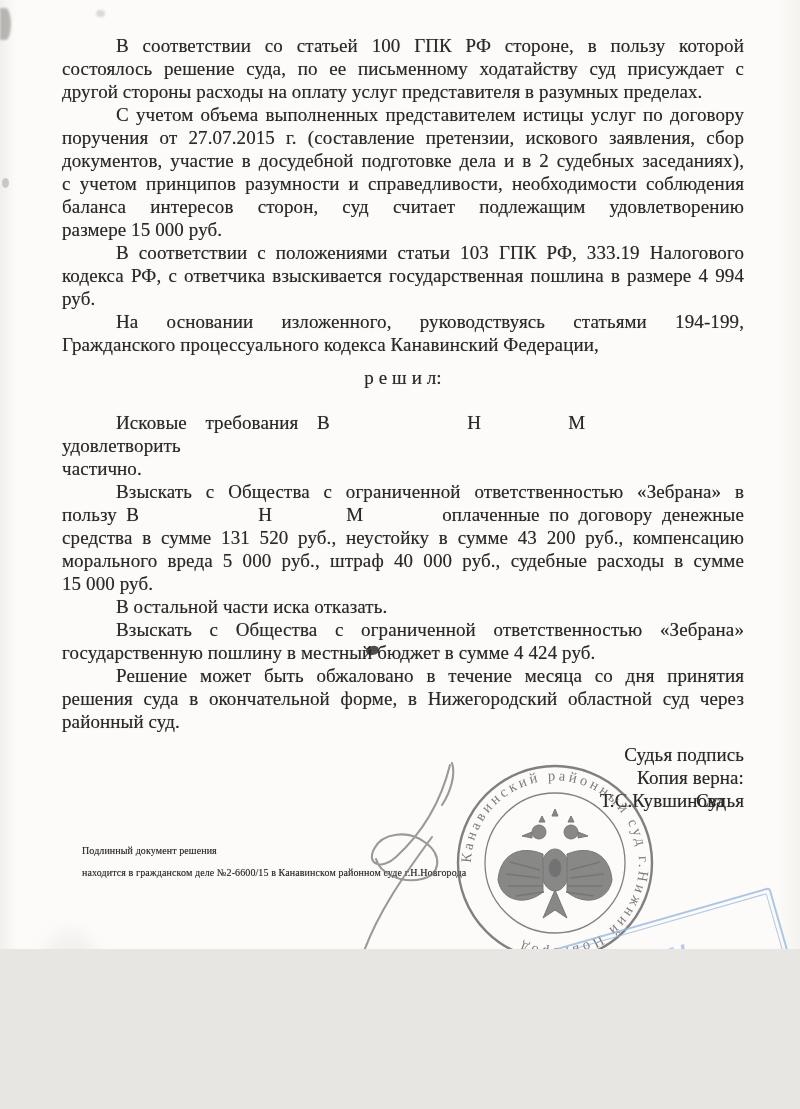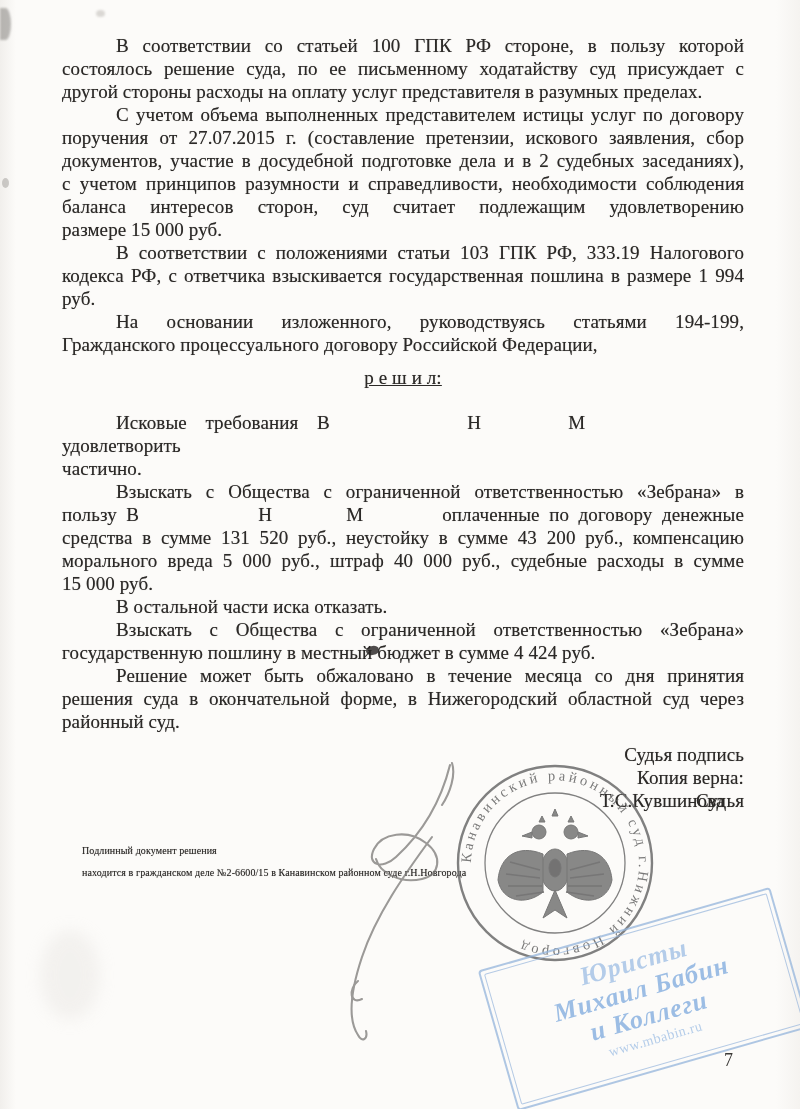--- a/index.html
+++ b/index.html
@@ -1,30 +1,30 @@
 <!DOCTYPE html>
 <html><head>
 <meta charset="utf-8">
 <style>
   html,body{margin:0;padding:0;background:#e8e6e2;}
   .page{
-    position:relative;width:800px;height:1109px;margin:0 auto;
+    position:relative;width:800px;height:949px;margin:0 auto;
     background:linear-gradient(90deg,#f1efec 0%,#fcfbf9 2%,#fcfbf9 97%,#f5f3f0 100%);
     font-family:"Liberation Serif","DejaVu Serif",serif;
     color:#2b2927;overflow:hidden;
   }
   .doc{
     position:absolute;left:62px;top:34px;width:682px;
     font-size:19px;line-height:23px;letter-spacing:.1px;
     text-shadow:0 0 .7px rgba(60,57,54,.55);
   }
   .line{text-align:justify;}
   .line.j{text-align:justify;text-align-last:justify;}
   .line.ind{text-indent:54px;}
-  .line.head{text-align:center;text-align-last:center;margin:10px 0 22px;text-decoration:underline;}
+  .line.head{text-align:center;text-align-last:center;margin:10px 0 22px;}
   .gap{display:inline-block;height:1px;}
   .sig-block{margin-top:10px;padding-left:52px;}
   .sig-block .row{position:relative;text-align:right;}
   .abs-name{position:absolute;left:486px;top:0;white-space:nowrap;}
   .footnote{margin-top:28px;margin-left:20px;font-size:10px;line-height:22px;}
   .secretary{position:relative;margin-top:20px;margin-left:41px;font-size:13.5px;line-height:20px;}
   .secretary .abs-name{left:497px;top:-2px;font-size:14px;}
   .page-number{position:absolute;left:724px;top:1050px;font-size:18px;color:#3a3836;}
   
   .stamp{position:absolute;left:450px;top:758px;width:210px;height:210px;opacity:.82;filter:blur(.4px);}
@@ -69,24 +69,24 @@
         <div class="line j ind">В соответствии со статьей 100 ГПК РФ стороне, в пользу которой</div>
         <div class="line j">состоялось решение суда, по ее письменному ходатайству суд присуждает с</div>
         <div class="line">другой стороны расходы на оплату услуг представителя в разумных пределах.</div>
         <div class="line j ind">С учетом объема выполненных представителем истицы услуг по договору</div>
         <div class="line j">поручения от 27.07.2015 г. (составление претензии, искового заявления, сбор</div>
         <div class="line j">документов, участие в досудебной подготовке дела и в 2 судебных заседаниях),</div>
         <div class="line j">с учетом принципов разумности и справедливости, необходимости соблюдения</div>
         <div class="line j">баланса интересов сторон, суд считает подлежащим удовлетворению</div>
         <div class="line">размере 15 000 руб.</div>
         <div class="line j ind">В соответствии с положениями статьи 103 ГПК РФ, 333.19 Налогового</div>
-        <div class="line j">кодекса РФ, с ответчика взыскивается государственная пошлина в размере 1 994</div>
+        <div class="line j">кодекса РФ, с ответчика взыскивается государственная пошлина в размере 4 994</div>
         <div class="line">руб.</div>
         <div class="line j ind">На основании изложенного, руководствуясь статьями 194-199,</div>
-        <div class="line">Гражданского процессуального договору Российской Федерации,</div>
+        <div class="line">Гражданского процессуального кодекса Канавинский Федерации,</div>
         <div class="line head">р е ш и л:</div>
         <div class="line j ind">Исковые требования В <span class="gap" style="width: 100px;"></span> Н <span class="gap" style="width: 50px;"></span> М <span class="gap" style="width: 140px;"></span> удовлетворить </div>
         <div class="line">частично.</div>
         <div class="line j ind">Взыскать с Общества с ограниченной ответственностью «Зебрана» в</div>
         <div class="line j">пользу В <span class="gap" style="width: 100px;"></span> Н <span class="gap" style="width: 55px;"></span> М <span class="gap" style="width: 60px;"></span> оплаченные по договору денежные </div>
         <div class="line j">средства в сумме 131 520 руб., неустойку в сумме 43 200 руб., компенсацию</div>
         <div class="line j">морального вреда 5 000 руб., штраф 40 000 руб., судебные расходы в сумме</div>
         <div class="line">15 000 руб.</div>
         <div class="line ind">В остальной части иска отказать.</div>
         <div class="line j ind">Взыскать с Общества с ограниченной ответственностью «Зебрана»</div>

